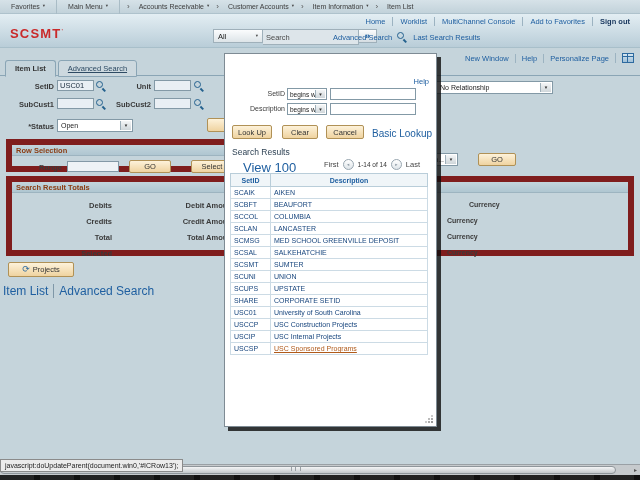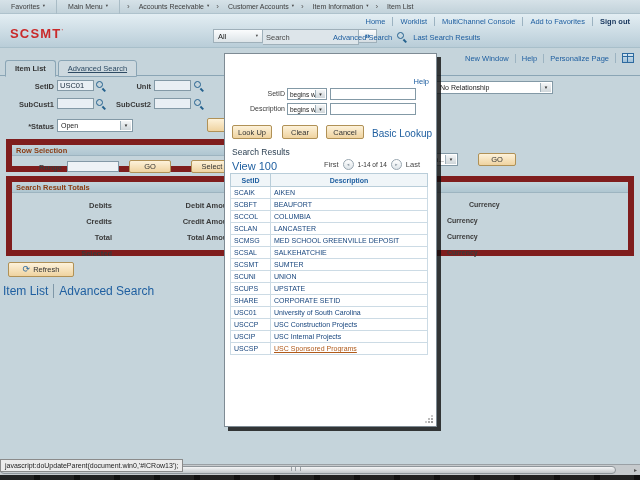--- a/index.html
+++ b/index.html
@@ -78,21 +78,21 @@
   .mtitle{position:absolute;left:8px;top:4px;font-size:9px;color:#1f5fa0}
   .mclose{position:absolute;right:4px;top:3px;width:11px;height:11px;border:1px solid #9aa7b0;background:linear-gradient(#f4f7f8,#dbe3e7);font-size:8px;line-height:9px;text-align:center;color:#667;box-sizing:border-box}
   .mhelp{position:absolute;right:7px;top:23px;font-size:7.5px;color:#1f5fa0}
   .mlbl{position:absolute;left:0;width:60px;text-align:right;font-size:7px;color:#3c3c3c}
   .msel{left:62px;width:40px;height:12px;font-size:6.5px;padding:2px 11px 0 2px}
   .msel .arr{width:9px}
   .minp{left:105px;width:86px;height:12px;background:#fff}
   .mbtn{height:14px}
   .mlink{position:absolute;font-size:10px;color:#1f5fa0}
   .mrestitle{position:absolute;left:7px;top:93px;font-size:8.5px;color:#2e4254}
-  .mpag-left{position:absolute;left:7px;top:106px;font-size:11px;color:#1f5fa0}
+  .mpag-left{position:absolute;left:18px;top:106px;font-size:13px;color:#1f5fa0}
   .mpag-right{position:absolute;right:16px;top:105px;display:flex;align-items:center;gap:4px;font-size:7.5px;color:#444}
   .pgbtn{width:9px;height:9px;border-radius:50%;border:1px solid #98a6b0;background:linear-gradient(#ffffff,#dfe5e9);font-size:4.5px;color:#8a97a1;display:inline-flex;align-items:center;justify-content:center}
   .pgcount{font-size:6.5px;color:#333}
   .mtable{position:absolute;left:5px;top:119px;width:198px;border-collapse:collapse}
   .mtable th{height:12px;background:#f0f5f8;color:#1f5fa0;font-size:7px;font-weight:bold;border:1px solid #b9cdd9;text-align:center;padding:0 2px}
   .mtable td{height:11px;font-size:7px;color:#17457d;padding:0 3px;border:1px solid #ccdbe5;background:#fff;white-space:nowrap}
   .cid{width:33px}
   .hotlink{color:#b05a1a !important;text-decoration:underline}
   .mgrip{position:absolute;right:3px;bottom:3px;width:8px;height:8px}
   .mgrip::after{content:"";position:absolute;width:2px;height:2px;background:#999;right:0;bottom:0;box-shadow:-3px 0 #aaa,0 -3px #aaa,-6px 0 #ccc,0 -6px #ccc,-3px -3px #bbb}
@@ -261,21 +261,21 @@
         <div class="trow">
           <span class="tl2">Selected</span>
           <span class="tm2"></span>
           <span class="tcur">Currency</span>
         </div>
       </div>
   </div>
 
   <div class="btn-tan refresh">
     <span class="ricon">⟳</span>
-    <span>Refresh</span>
+    <span>Projects</span>
   </div>
   <div class="ftlinks">
     
   <a class="fl">Item List</a><a class="fl">Advanced Search</a></div>
 
   <div class="modal">
     <a class="mhelp">Help</a>
 
     <span class="mlbl" style="top:36px">SetID</span>
     <div class="sel msel" style="top:34px">

